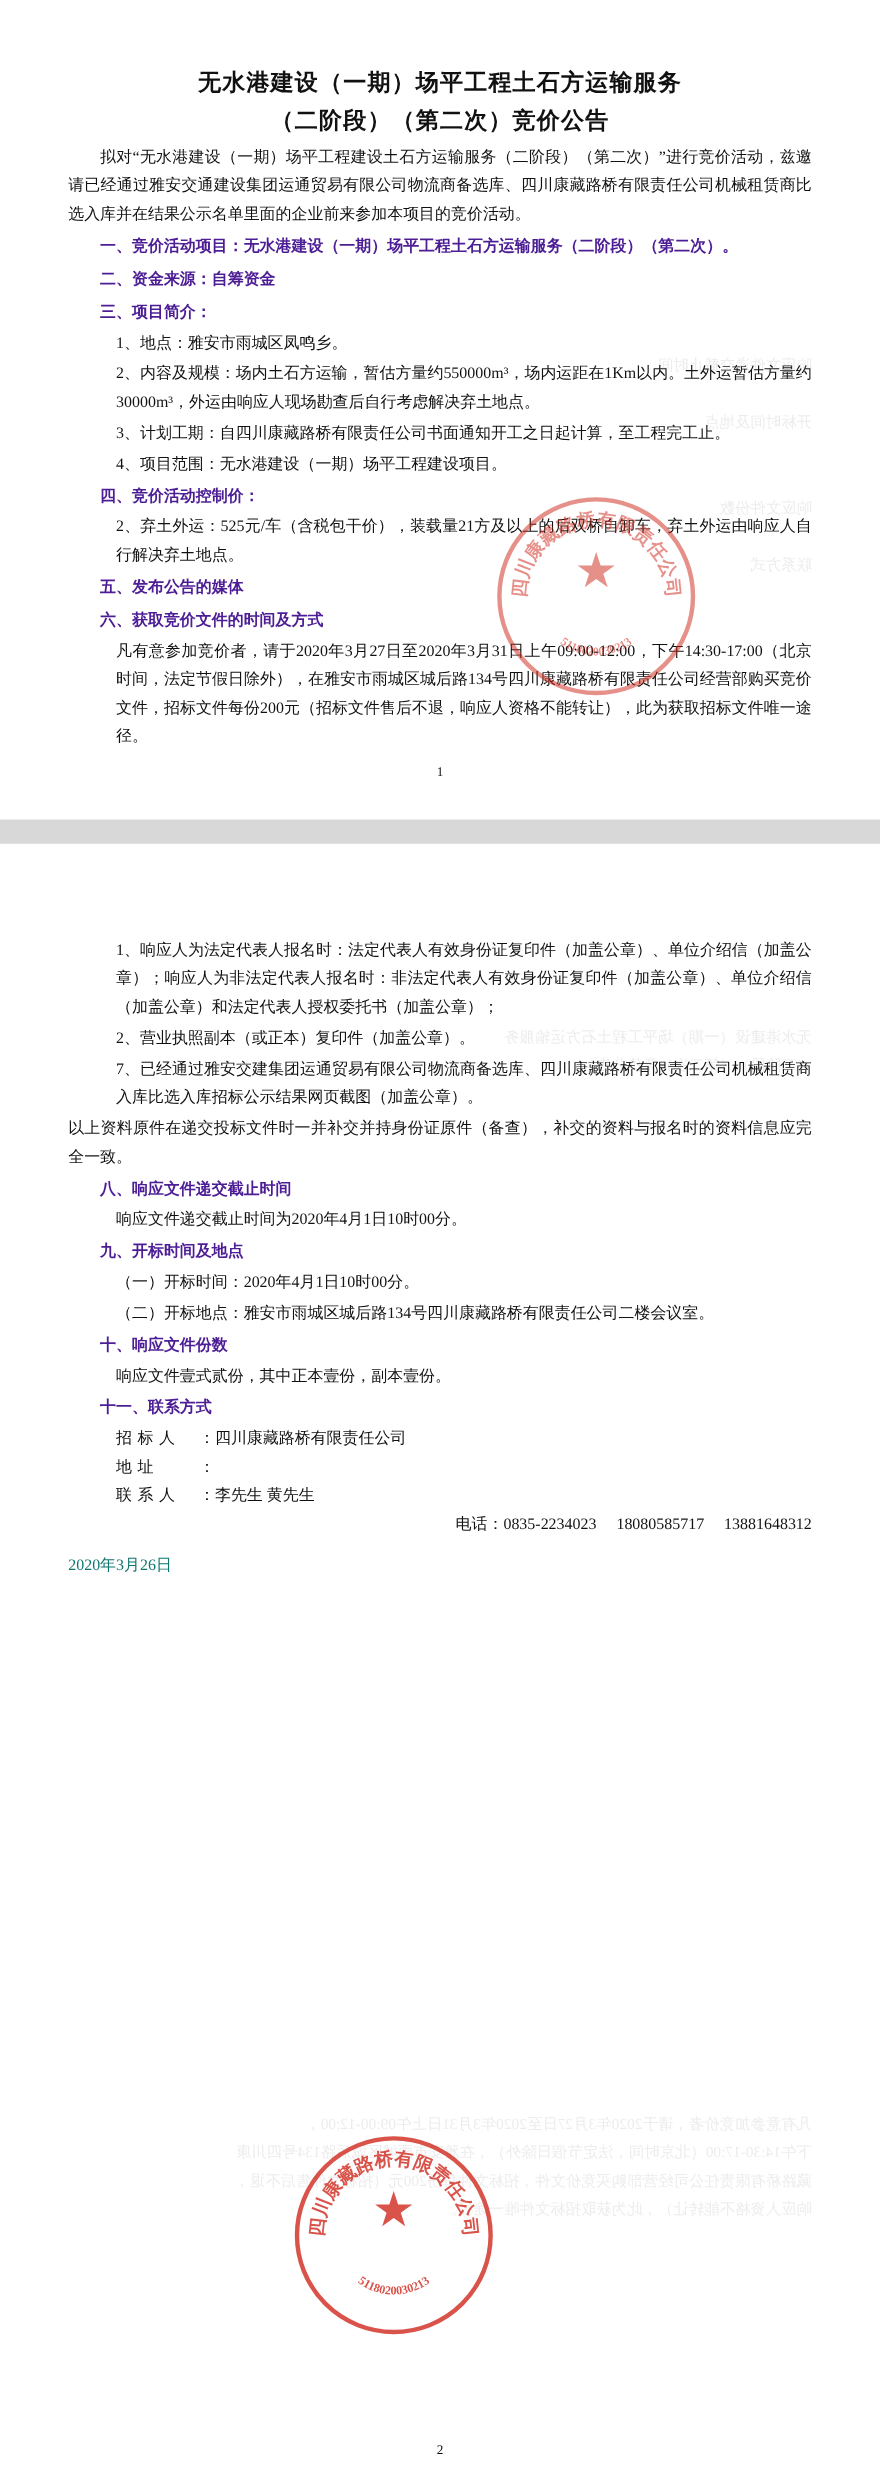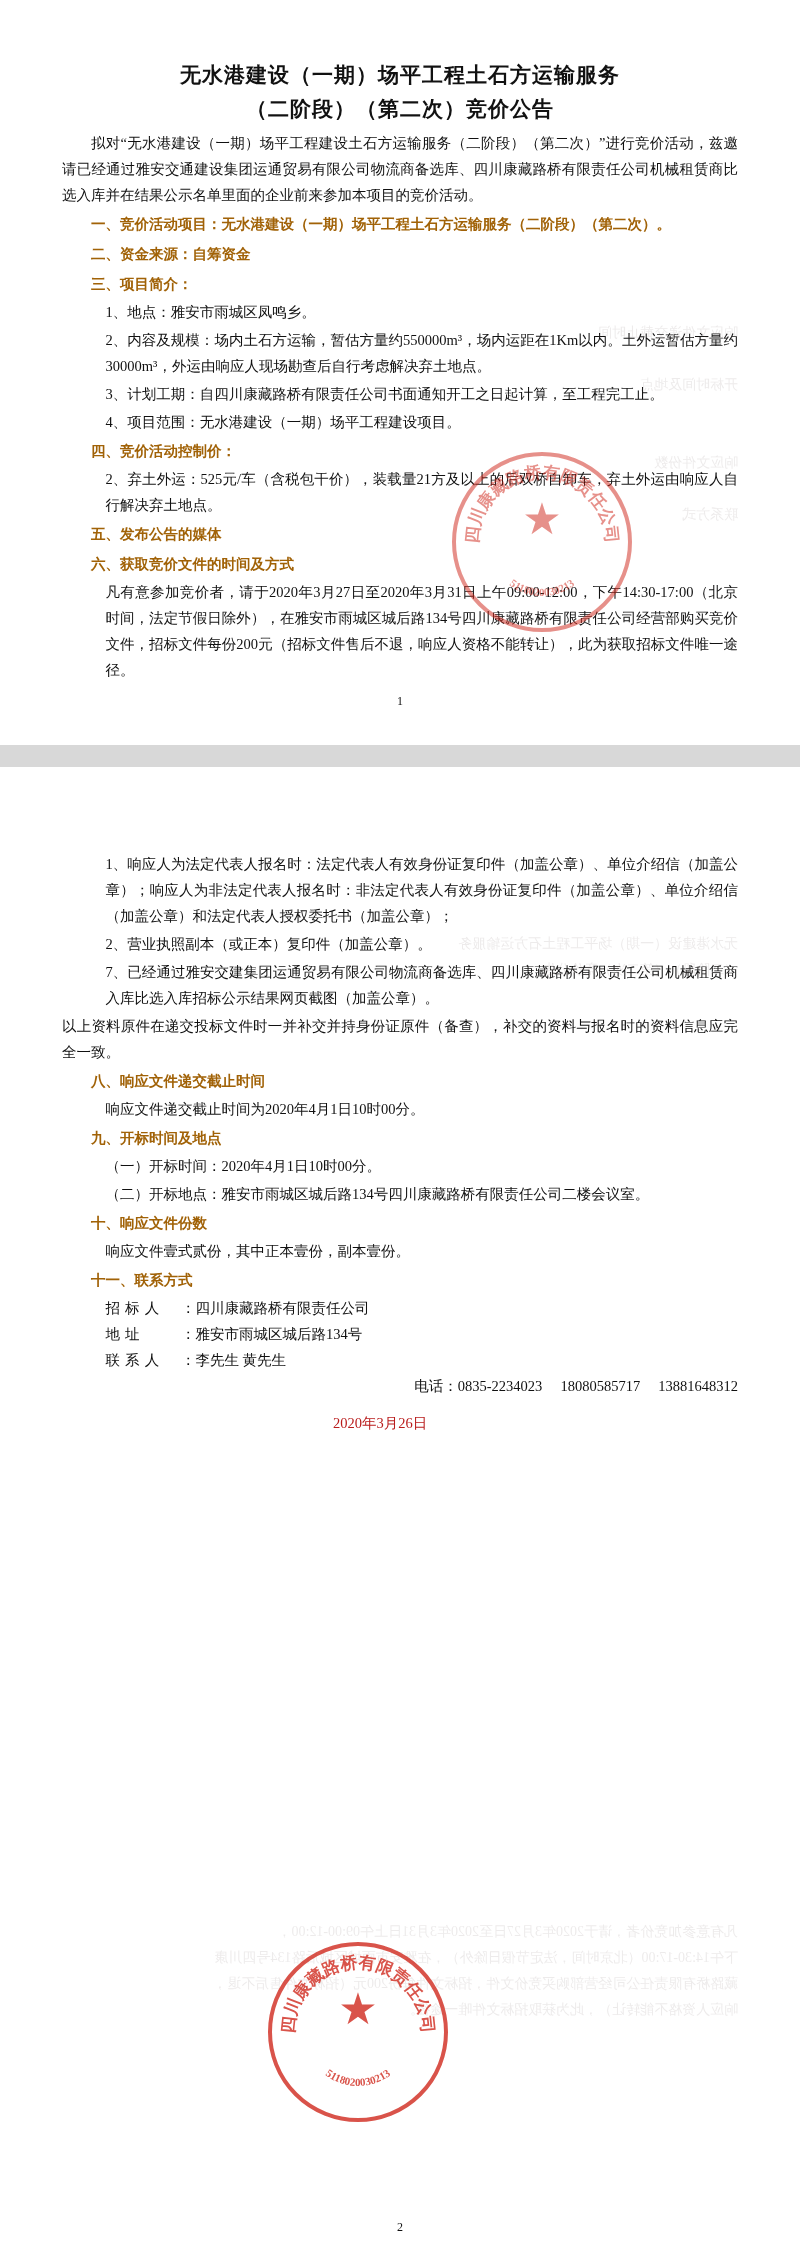--- a/index.html
+++ b/index.html
@@ -45,21 +45,21 @@
     text-align: justify;
     font-family: Liberation Serif, serif;
   }
   p.ind2 { text-indent: 2em; }
   p.ind1 { padding-left: 2em; }
   p.ind3 { padding-left: 3em; }
   .sec {
     font-size: 14.5px;
     line-height: 28px;
     margin: 2px 0 1px 0;
-    color: #a16207;
+    color: #4c1d95;
     font-weight: bold;
   }
   .pagenum {
     position: absolute;
     left: 0;
     right: 0;
     text-align: center;
     font-size: 12px;
     color: #111;
   }
@@ -124,26 +124,26 @@
     font-size: 14.5px;
     line-height: 26px;
     color: #111;
     padding-left: 3em;
   }
   .contact-row { display: flex; align-items: center; }
   .contact-label { width: 5.2em; letter-spacing: 0.35em; }
   .contact-sep { width: 1em; }
   .contact-val { flex: 1; }
   .date-right {
-    text-align: center;
+    text-align: left;
     font-size: 14.5px;
     line-height: 28px;
     padding-right: 40px;
     margin-top: 10px;
-    color: #b91c1c;
+    color: #0f766e;
   }
   .phone-row { padding-left: 3em; font-size: 14.5px; line-height: 26px; color:#111;text-align:right; }
   .phone-row span { display: inline-block; }
 </style>
 </head>
 <body>
 
 <div class="doc">
 
   <div class="page page1">
@@ -290,21 +290,20 @@
 
     <div class="contact-table">
       <div class="contact-row">
         <div class="contact-label">招标人</div>
         <div class="contact-sep">：</div>
         <div class="contact-val">四川康藏路桥有限责任公司</div>
       </div>
       <div class="contact-row">
         <div class="contact-label">地址</div>
         <div class="contact-sep">：</div>
-        <div class="contact-val">雅安市雨城区城后路134号</div>
       </div>
       <div class="contact-row">
         <div class="contact-label">联系人</div>
         <div class="contact-sep">：</div>
         <div class="contact-val">李先生   黄先生</div>
       </div>
     </div>
 
     <div class="phone-row">
       <span>电话：</span><span>0835-2234023</span>&nbsp;&nbsp;&nbsp;&nbsp;&nbsp;<span>18080585717</span>&nbsp;&nbsp;&nbsp;&nbsp;&nbsp;<span>13881648312</span>

